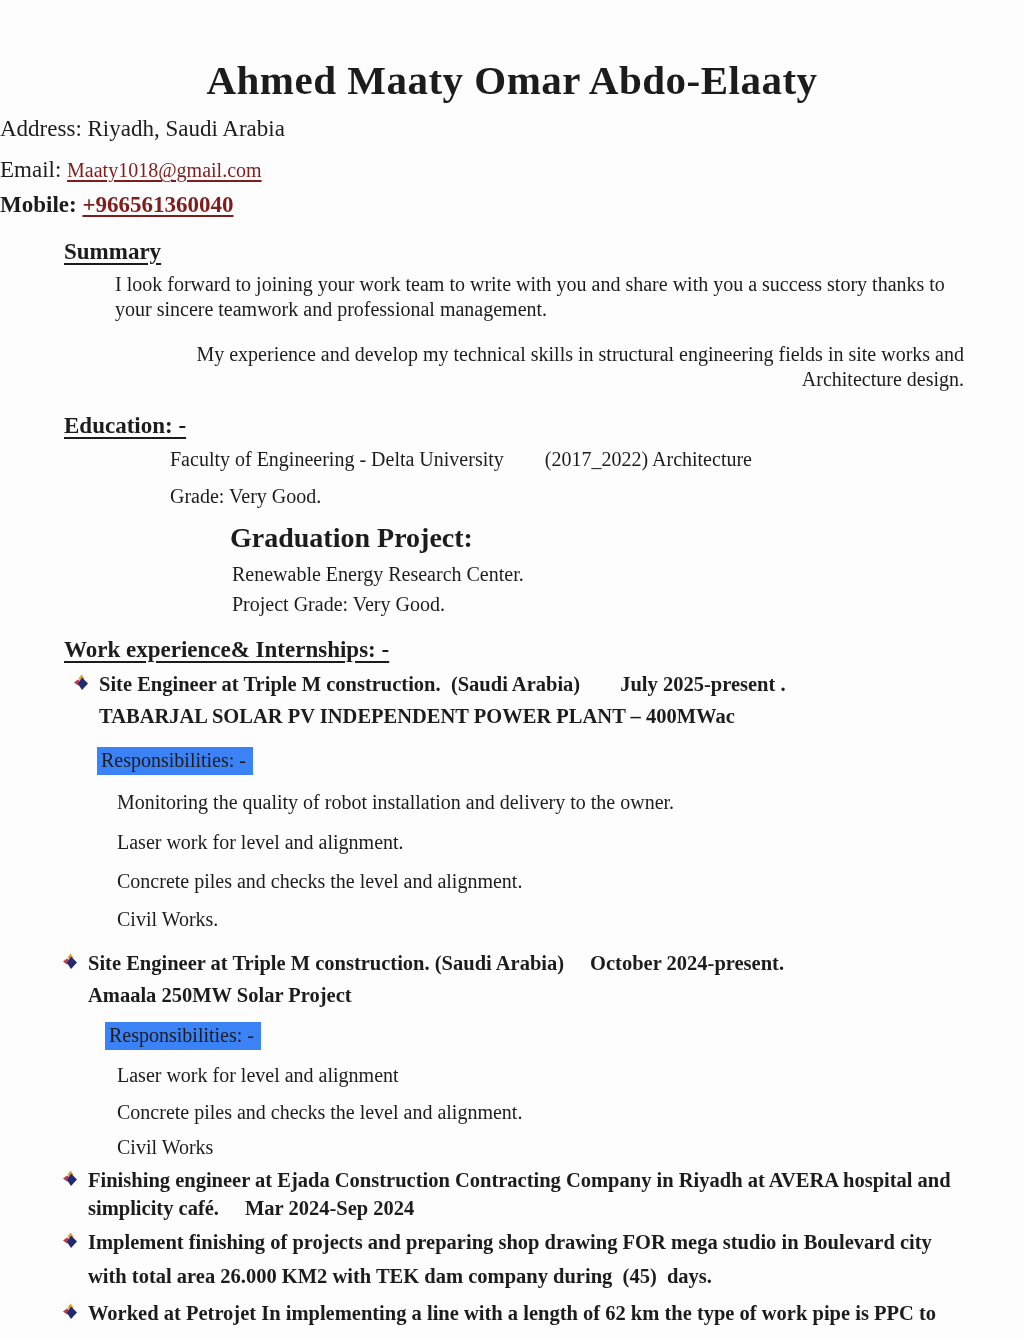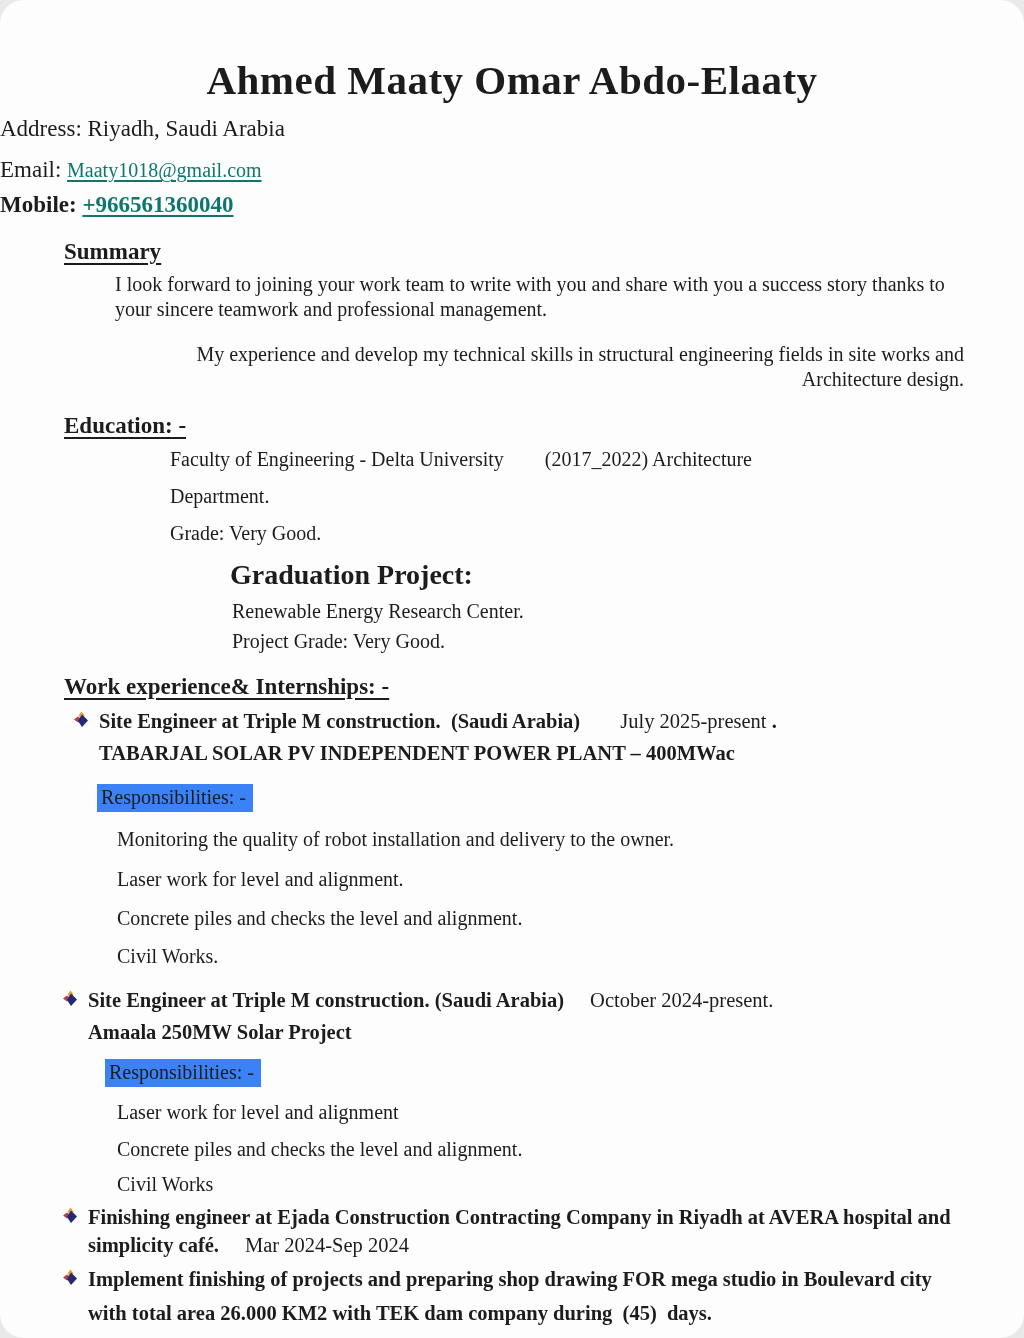--- a/index.html
+++ b/index.html
@@ -4,37 +4,36 @@
 <style>
   html,body{margin:0;padding:0;background:#e9e9e9;}
   .page{
     position:relative;
     width:1024px;height:1338px;
     margin:0 auto;
     background:#fdfdfd;
     color:#1c1c1c;
     font-family:"Liberation Serif","DejaVu Serif",serif;
     overflow:hidden;
-    border-radius:24px;
   }
   .center{}
   .pre{white-space:pre-wrap;}
 
   h1.name{
     margin:56px 40px 0;
     font-size:41px;
     font-weight:bold;
     letter-spacing:0.5px;
     text-align:center;
   }
   .address-line{margin-top:12px;font-size:23px;}
   .contact-row{margin-top:15px;font-size:23px;}
   .contact-row.mobile{margin-top:9px;font-weight:bold;}
   a.doc-link{
-    color:#0f766e;
+    color:#7f1d1d;
     text-decoration:underline;
     text-underline-offset:3px;
     cursor:pointer;
   }
   .email-link{font-size:20px;}
   .mobile-link{font-size:23px;}
 
   h2.section{
     margin:22px 0 0 40px;
     font-size:23px;
@@ -58,21 +57,21 @@
   .edu-gap{margin-top:14px;}
   .grad-head{margin:14px 0 0 230px;font-size:28px;font-weight:bold;}
   .grad-line{margin:9px 0 0 232px;font-size:20px;}
   .grad-line.tight{margin-top:7px;}
 
   .job{display:flex;align-items:flex-start;margin:10px 30px 0 62px;}
   .job.first{margin-left:73px;}
   .job .bullet{flex:0 0 26px;padding-top:3px;}
   .job-body{font-size:20.5px;line-height:27px;}
   .jb{font-weight:bold;}
-  .jdate{font-weight:normal;}
+  .jdate{font-weight:bold;}
   .gap-lg{margin-left:40px;}
   .gap-md{margin-left:26px;}
   .resp-label{
     display:inline-block;
     margin:17px 0 0 97px;
     font-size:20px;
     padding:2px 7px 3px 4px;
     background:#3b82f6;
   }
   .resp-label.r2{margin-left:105px;margin-top:13px;}
@@ -101,21 +100,20 @@
   <p class="body-par">I look forward to joining your work team to write with you and share with you a success story thanks to your sincere teamwork and professional management.</p>
   <p class="body-par second">My experience and develop my technical skills in structural engineering fields in site works and Architecture design.</p>
 
   <div class="section-wrap">
     <h2 class="section">Education: -</h2>
   </div>
   <div class="edu-line">
     <span>Faculty of Engineering - Delta University</span>
     <span class="years">(2017_2022) Architecture</span>
   </div>
-  <div class="edu-line edu-gap">Department.</div>
   <div class="edu-line edu-gap">Grade: Very Good.</div>
   <div class="grad-head">Graduation Project:</div>
   <div class="grad-line">Renewable Energy Research Center.</div>
   <div class="grad-line tight">Project Grade: Very Good.</div>
 
   <div class="section-wrap">
     <h2 class="section">Work experience&amp; Internships: -</h2>
   </div>
 
   <div class="job first">

